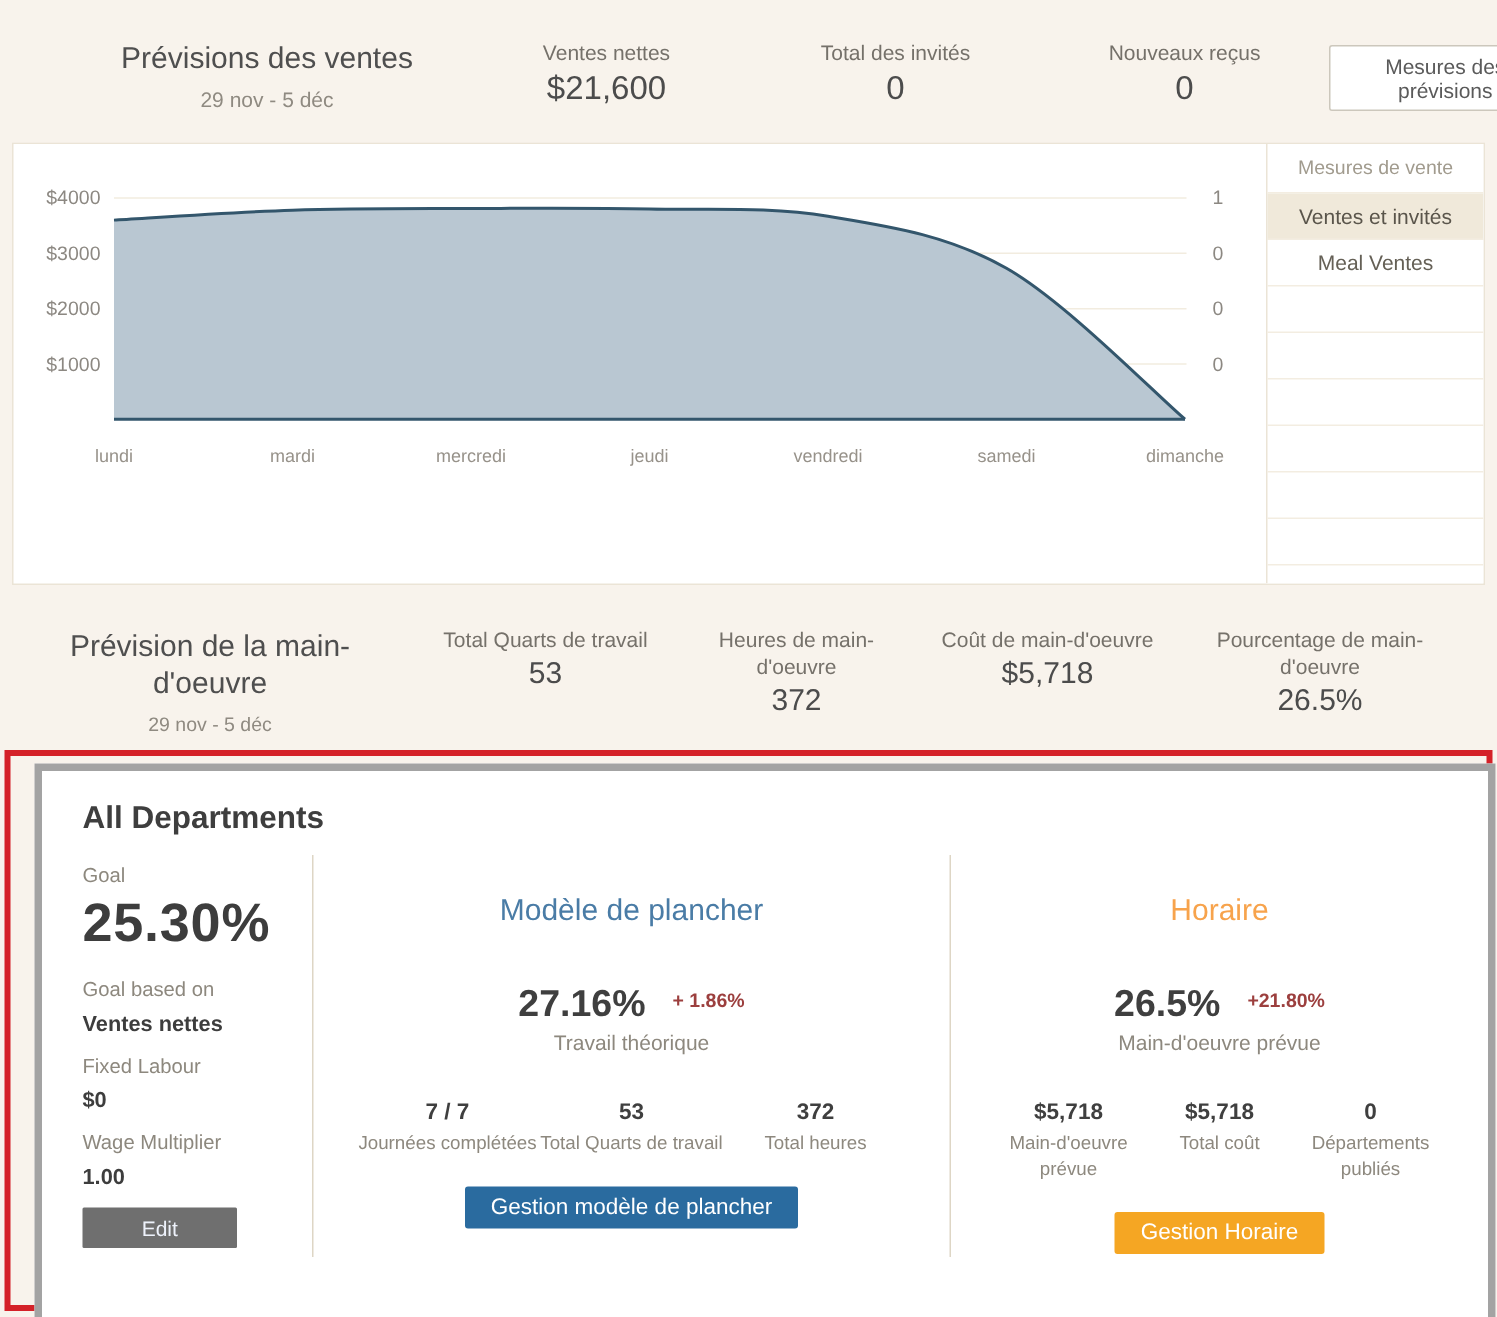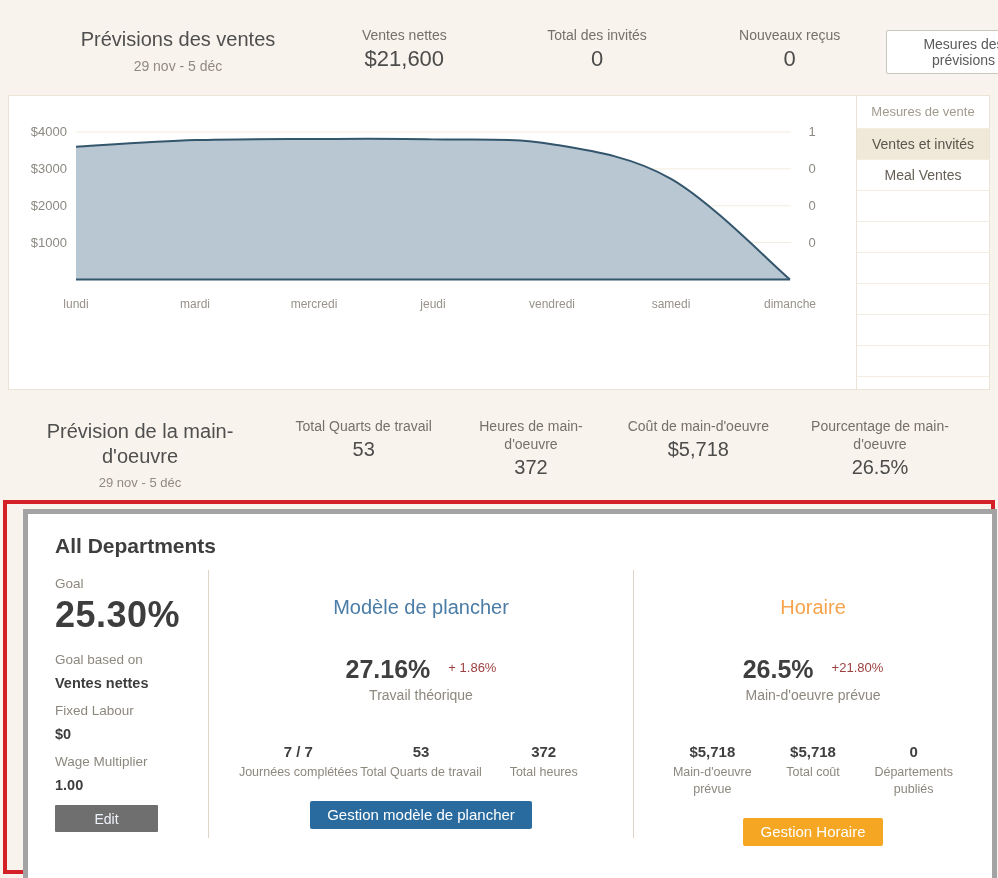--- a/index.html
+++ b/index.html
@@ -19,21 +19,21 @@
 
   
   .chart-panel{position:absolute;left:8px;top:95px;width:982px;height:295px;background:#fff;border:1px solid #ebe4d6;box-sizing:border-box;overflow:hidden;}
   .chart-area{position:absolute;left:0;top:0;width:817px;height:293px;}
   .chart-area svg{position:absolute;left:0;top:0;}
   .ylab{position:absolute;left:6px;width:52px;text-align:right;font-size:13px;color:#8c8882;}
   .yt0{top:28px;}.yt1{top:65px;}.yt2{top:102px;}.yt3{top:139px;}
   .rlab{position:absolute;left:792px;width:22px;text-align:center;font-size:13px;color:#8c8882;}
   .xlab{position:absolute;top:201px;width:100px;text-align:center;font-size:12px;color:#97928a;}
   .xl0{left:17px;}.xl1{left:136px;}.xl2{left:255px;}.xl3{left:374px;}.xl4{left:493px;}.xl5{left:612px;}.xl6{left:731px;}
-  .sb{position:absolute;right:0;top:0;width:133px;height:293px;border-left:1px solid #ebe4d6;box-sizing:border-box;background:#fff;}
+  .sb{position:absolute;right:0;top:0;width:145px;height:293px;border-left:1px solid #ebe4d6;box-sizing:border-box;background:#fff;}
   .sb-header{height:32px;line-height:32px;text-align:center;font-size:13px;color:#a19b8e;border-bottom:1px solid #f3ede1;}
   .sb-item{height:30px;line-height:30px;text-align:center;font-size:14px;color:#656056;border-bottom:1px solid #f3ede1;cursor:pointer;}
   .sb-item.selected{background:#f0e9da;color:#5a554b;}
 
   
   .labor-header{position:absolute;left:0;top:390px;width:998px;height:110px;display:flex;}
   .lh-title{width:280px;text-align:center;padding-top:29px;box-sizing:border-box;}
   .lh-title .t{font-size:20px;color:#4f4f4f;width:225px;margin:0 auto;line-height:1.25;}
   .lh-title .d{font-size:13px;color:#8f8a81;margin-top:6px;}
   .lh-stats{flex:1;display:flex;margin-right:20px;}
@@ -52,23 +52,23 @@
   .col-goal .bval{font-size:14.5px;font-weight:700;color:#3d3d3d;}
   .mt6{margin-top:6px;}.mt16{margin-top:16px;}.mt12{margin-top:12px;}.mt8{margin-top:8px;}
   .edit-btn{margin-top:12px;width:103px;height:27px;background:#6f6f6f;color:#eef2fb;border:none;border-radius:1px;font-size:14px;font-family:"Liberation Sans",sans-serif;cursor:pointer;}
   .col-mid{width:425px;border-left:1px solid #ded6c5;text-align:center;box-sizing:border-box;}
   .col-right{flex:1;border-left:1px solid #ded6c5;text-align:center;}
   .col-title{font-size:20px;margin-top:26px;}
   .col-mid .col-title{color:#4a7ca6;}
   .col-right .col-title{color:#f7a34c;}
   .pct-row{margin-top:36px;}
   .pct{font-size:25px;font-weight:600;color:#3f3f3f;}
-  .delta{font-size:13px;font-weight:400;color:#9c3f3e;position:relative;top:-6px;margin-left:18px;}
+  .delta{font-size:13px;font-weight:700;color:#9c3f3e;position:relative;top:-6px;margin-left:18px;}
   .sub{font-size:14px;color:#8d887e;margin-top:3px;}
-  .mini-stats{display:flex;margin:40px 28px 0;}
+  .mini-stats{display:flex;margin:30px 28px 0;}
   .mini{flex:1;}
   .mini .v{font-size:15px;font-weight:700;color:#3f3f3f;}
   .mini .l{font-size:12.5px;color:#8d887e;margin-top:4px;line-height:1.35;}
   .action-btn{margin-top:20px;height:28px;border:none;border-radius:2px;color:#fff;font-size:15px;padding:0 17px;font-family:"Liberation Sans",sans-serif;cursor:pointer;}
   .blue{background:#2a6b9f;}
   .orange{background:#f5a623;}
 </style>
 </head>
 <body>
 

